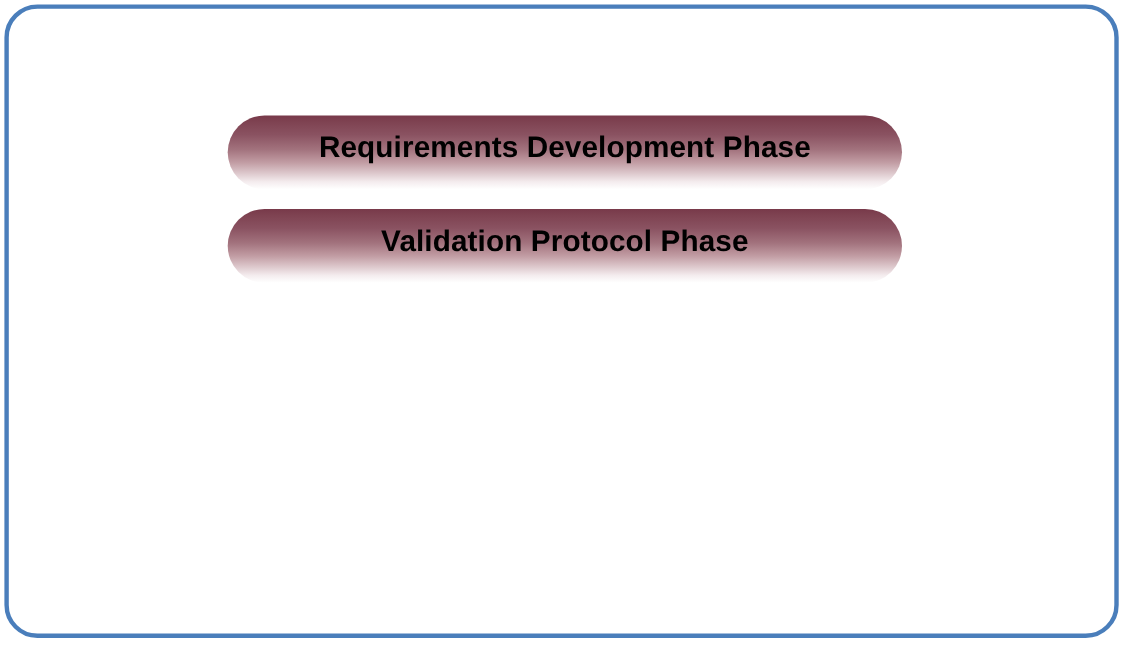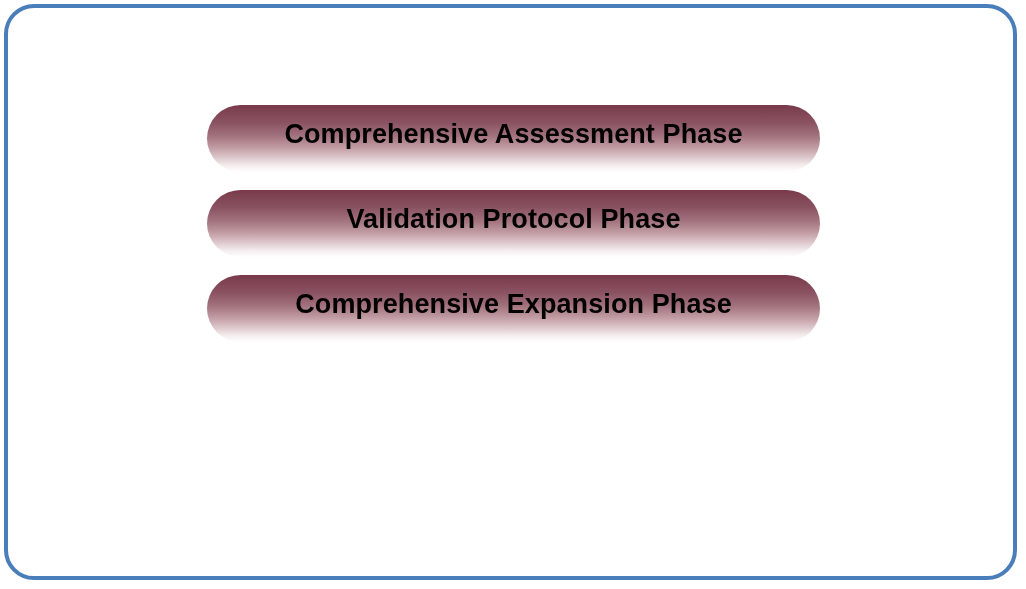--- a/index.html
+++ b/index.html
@@ -83,28 +83,25 @@
 </head>
 <body>
 
 <div id="canvas">
 
   <div id="frame"></div>
 
   <div id="phase-list">
 
     <div class="phase-bar">
-      <span class="phase-label">Comprehensive Assessment Phase</span>
+      <span class="phase-label">Requirements Development Phase</span>
     </div>
 
 
     <div class="phase-bar">
       <span class="phase-label">Validation Protocol Phase</span>
     </div>
 
 
-    <div class="phase-bar">
-      <span class="phase-label">Comprehensive Expansion Phase</span>
-    </div>
 
   </div>
 
 </div>
 
 </body></html>

